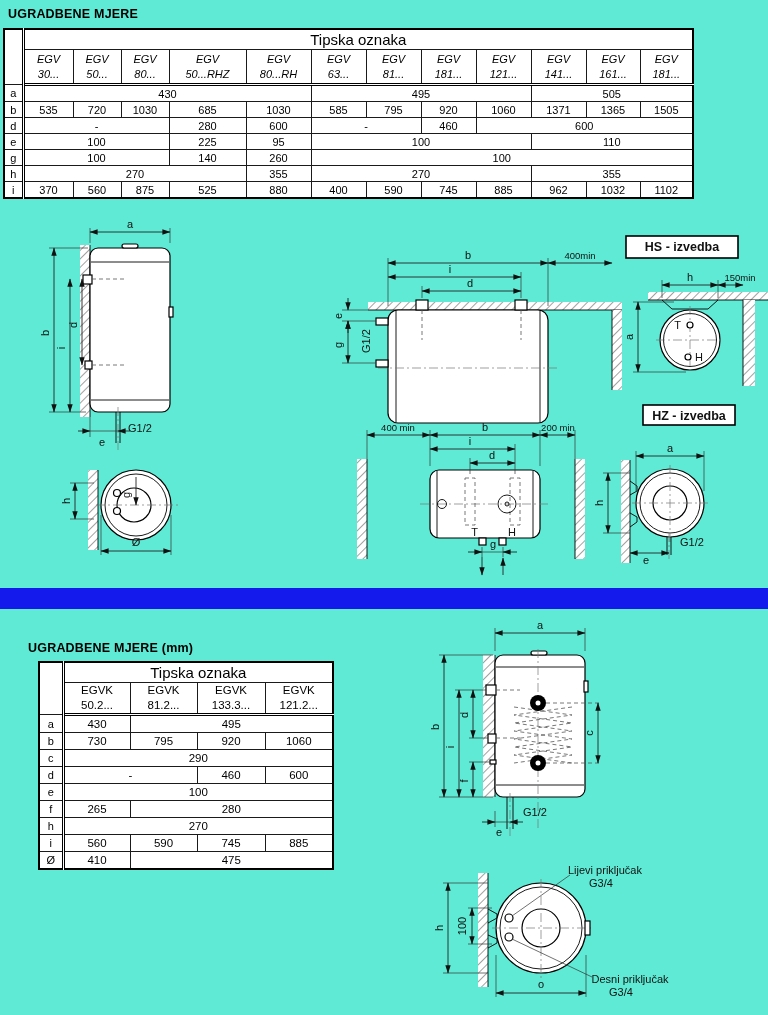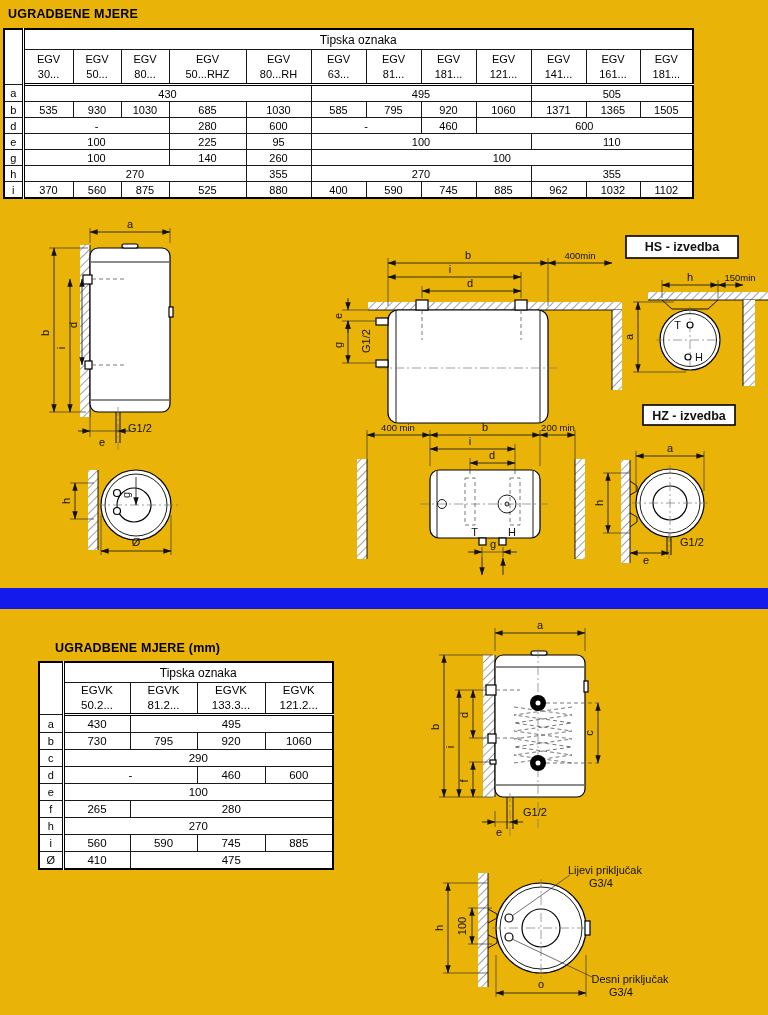--- a/index.html
+++ b/index.html
@@ -1,31 +1,31 @@
 <!DOCTYPE html>
 <html><head>
 <meta charset="utf-8">
 <style>
   html,body{margin:0;padding:0;background:#fff;}
-  .page{position:relative;width:768px;height:1015px;background:#eab308;overflow:hidden;
+  .page{position:relative;width:768px;height:1015px;background:#5eead4;overflow:hidden;
         font-family:"Liberation Sans","DejaVu Sans",sans-serif;color:#000;}
   .sec-title{position:absolute;font-weight:bold;font-size:12.5px;letter-spacing:.2px;}
   #title1{left:8px;top:7px;}
-  #title2{left:55px;top:641px;}
+  #title2{left:28px;top:641px;}
 
   table.dim{position:absolute;border-collapse:collapse;table-layout:fixed;background:#fff;
             border:2px solid #000;font-size:11px;}
   table.dim td{border:1px solid #1a1a1a;text-align:center;vertical-align:middle;
                padding:0;overflow:hidden;white-space:nowrap;}
   table.dim td.lbl{border-right:3px double #000;font-size:11px;}
-  table.dim tr.h1 td{height:19px;font-size:12px;}
+  table.dim tr.h1 td{height:19px;font-size:15px;}
   table.dim tr.h2 td{border-bottom:3px double #000;}
   table.dim tr.h2 .mline{line-height:15px;}
   #t1{left:3px;top:28px;width:689px;}
-  #t1 tr.h2 td{height:33px;}
+  #t1 tr.h2 td{height:33px;font-style:italic;}
   #t1 tr.data td{height:15px;}
   #t2{left:38px;top:661px;width:294px;font-size:11.5px;}
   #t2 tr.h2 td{height:30px;}
   #t2 tr.data td{height:16px;}
 
   .blue-band{position:absolute;left:0;top:588px;width:768px;height:21px;background:#1419ec;}
 
   svg{position:absolute;overflow:visible;}
   #svg-vert{left:30px;top:215px;}
   #svg-hs{left:330px;top:228px;}
@@ -122,21 +122,21 @@
     </tr>
     <tr class="data">
       <td class="lbl">a</td>
       <td colspan="5">430</td>
       <td colspan="4">495</td>
       <td colspan="3">505</td>
     </tr>
     <tr class="data">
       <td class="lbl">b</td>
       <td>535</td>
-      <td>930</td>
+      <td>720</td>
       <td>1030</td>
       <td>685</td>
       <td>1030</td>
       <td>585</td>
       <td>795</td>
       <td>920</td>
       <td>1060</td>
       <td>1371</td>
       <td>1365</td>
       <td>1505</td>

